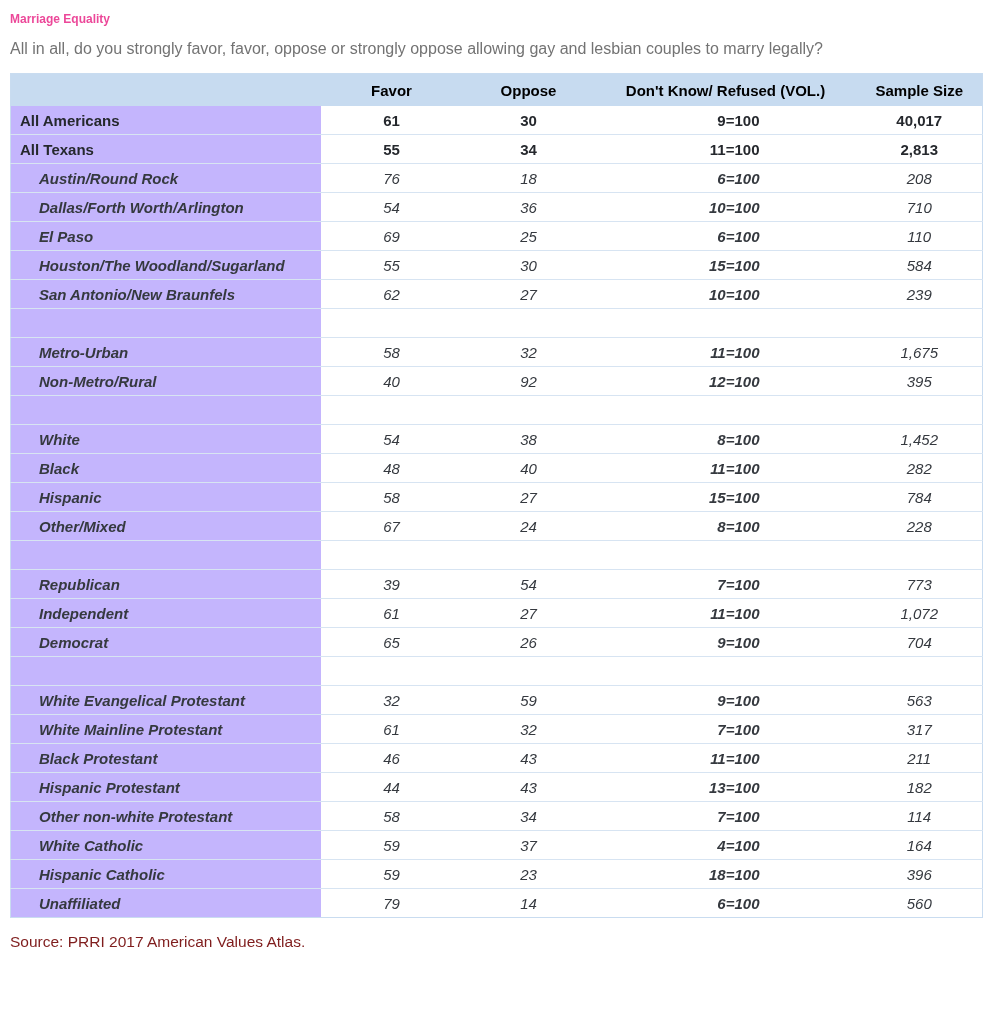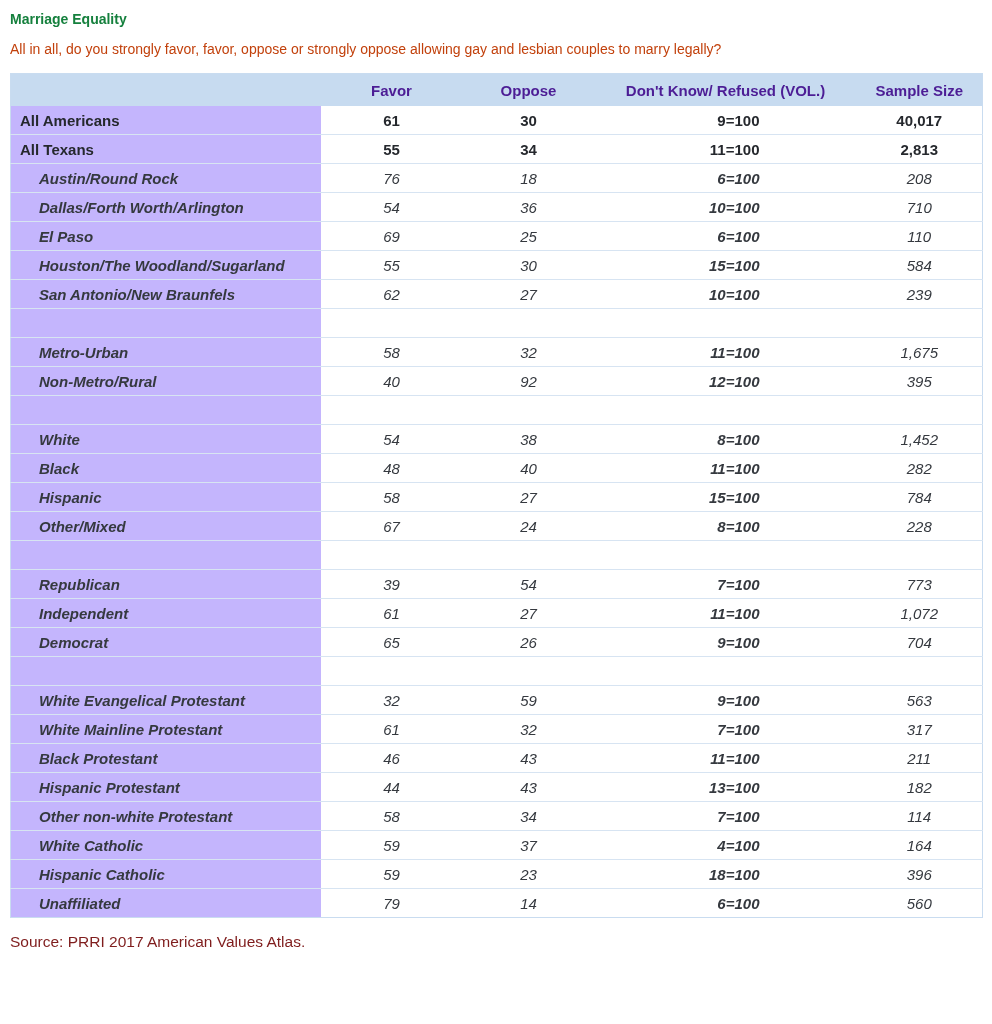--- a/index.html
+++ b/index.html
@@ -13,46 +13,46 @@
     color: #2f3338;
   }
   .page {
     width: 992px;
     height: 1024px;
     box-sizing: border-box;
     padding: 8px 10px 0 10px;
     overflow: hidden;
   }
   .title {
-    font-size: 14px;
+    font-size: 12px;
     line-height: 22px;
     font-weight: 700;
-    color: #15803d;
+    color: #ec4899;
     margin: 0;
   }
   .question {
-    font-size: 14px;
+    font-size: 16px;
     line-height: 30px;
-    color: #c2410c;
+    color: #737373;
     margin: 4px 0 0 0;
     width: 972px;
   }
   table.results {
     border-collapse: collapse;
     table-layout: fixed;
     width: 972px;
     margin-top: 9px;
     border: 1px solid #c9dcf0;
   }
   thead th {
     background: #c7dbf0;
     height: 32px;
     font-size: 15px;
     font-weight: 700;
-    color: #4c1d95;
+    color: #000000;
     text-align: center;
     padding: 0;
   }
   td {
     height: 28px;
     font-size: 15px;
     color: #2f3338;
     border-bottom: 1px solid #d7e4f2;
     padding: 0;
     overflow: hidden;

